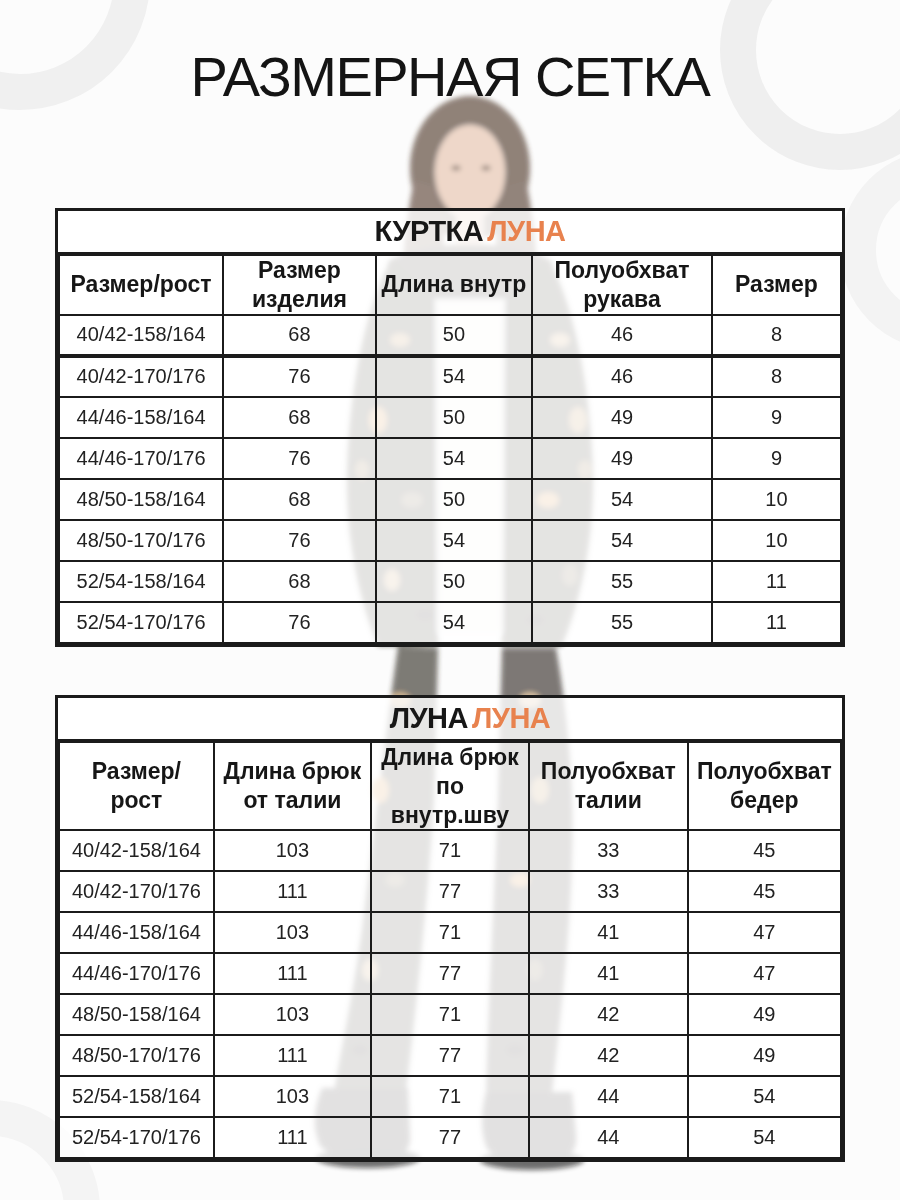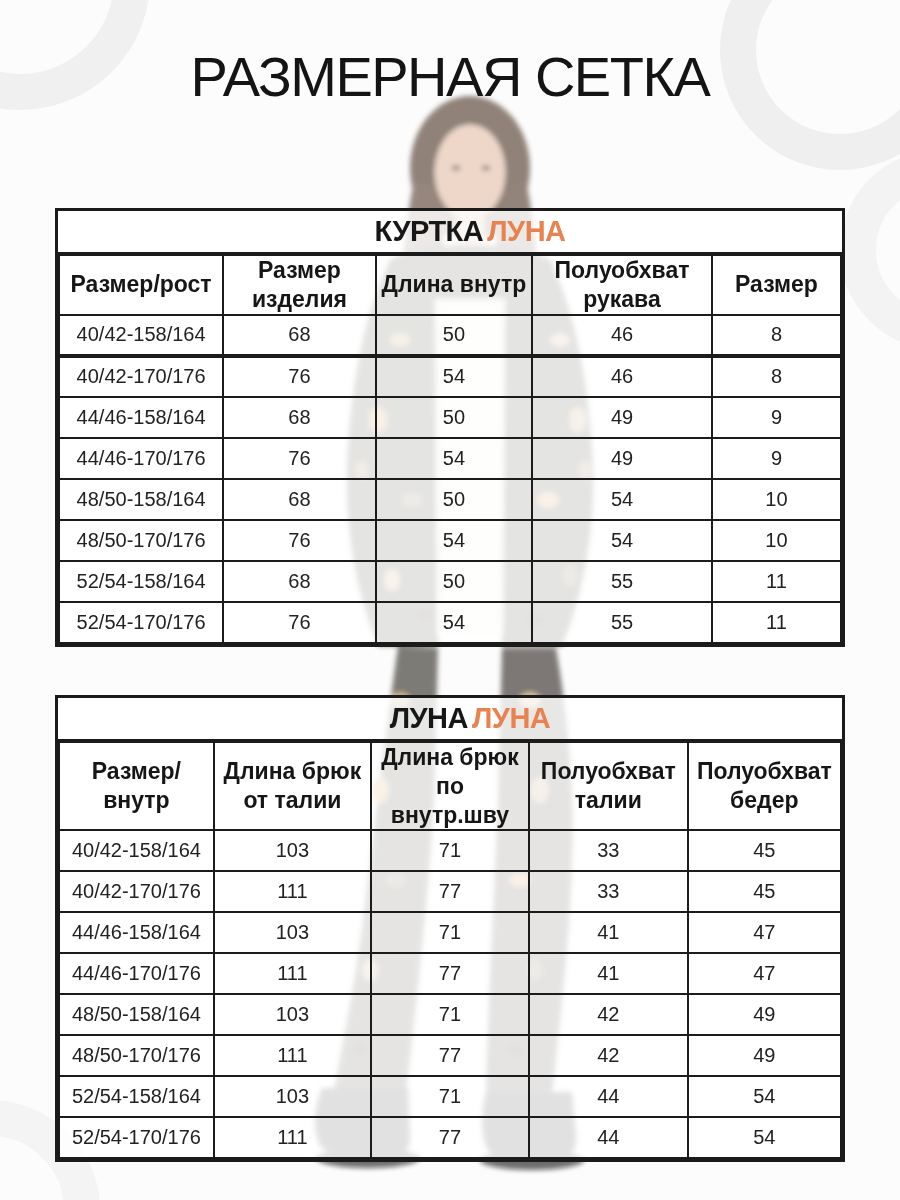--- a/index.html
+++ b/index.html
@@ -235,21 +235,21 @@
     <colgroup>
         <col class="c1">
         <col class="c2">
         <col class="c3">
         <col class="c4">
         <col class="c5">
       </colgroup>
     <thead>
         <tr>
           <th>Размер/
-внутр</th>
+рост</th>
           <th>Длина брюк
 от талии</th>
           <th>Длина брюк
 по внутр.шву</th>
           <th>Полуобхват
 талии</th>
           <th>Полуобхват
 бедер</th>
         </tr>
       </thead>

